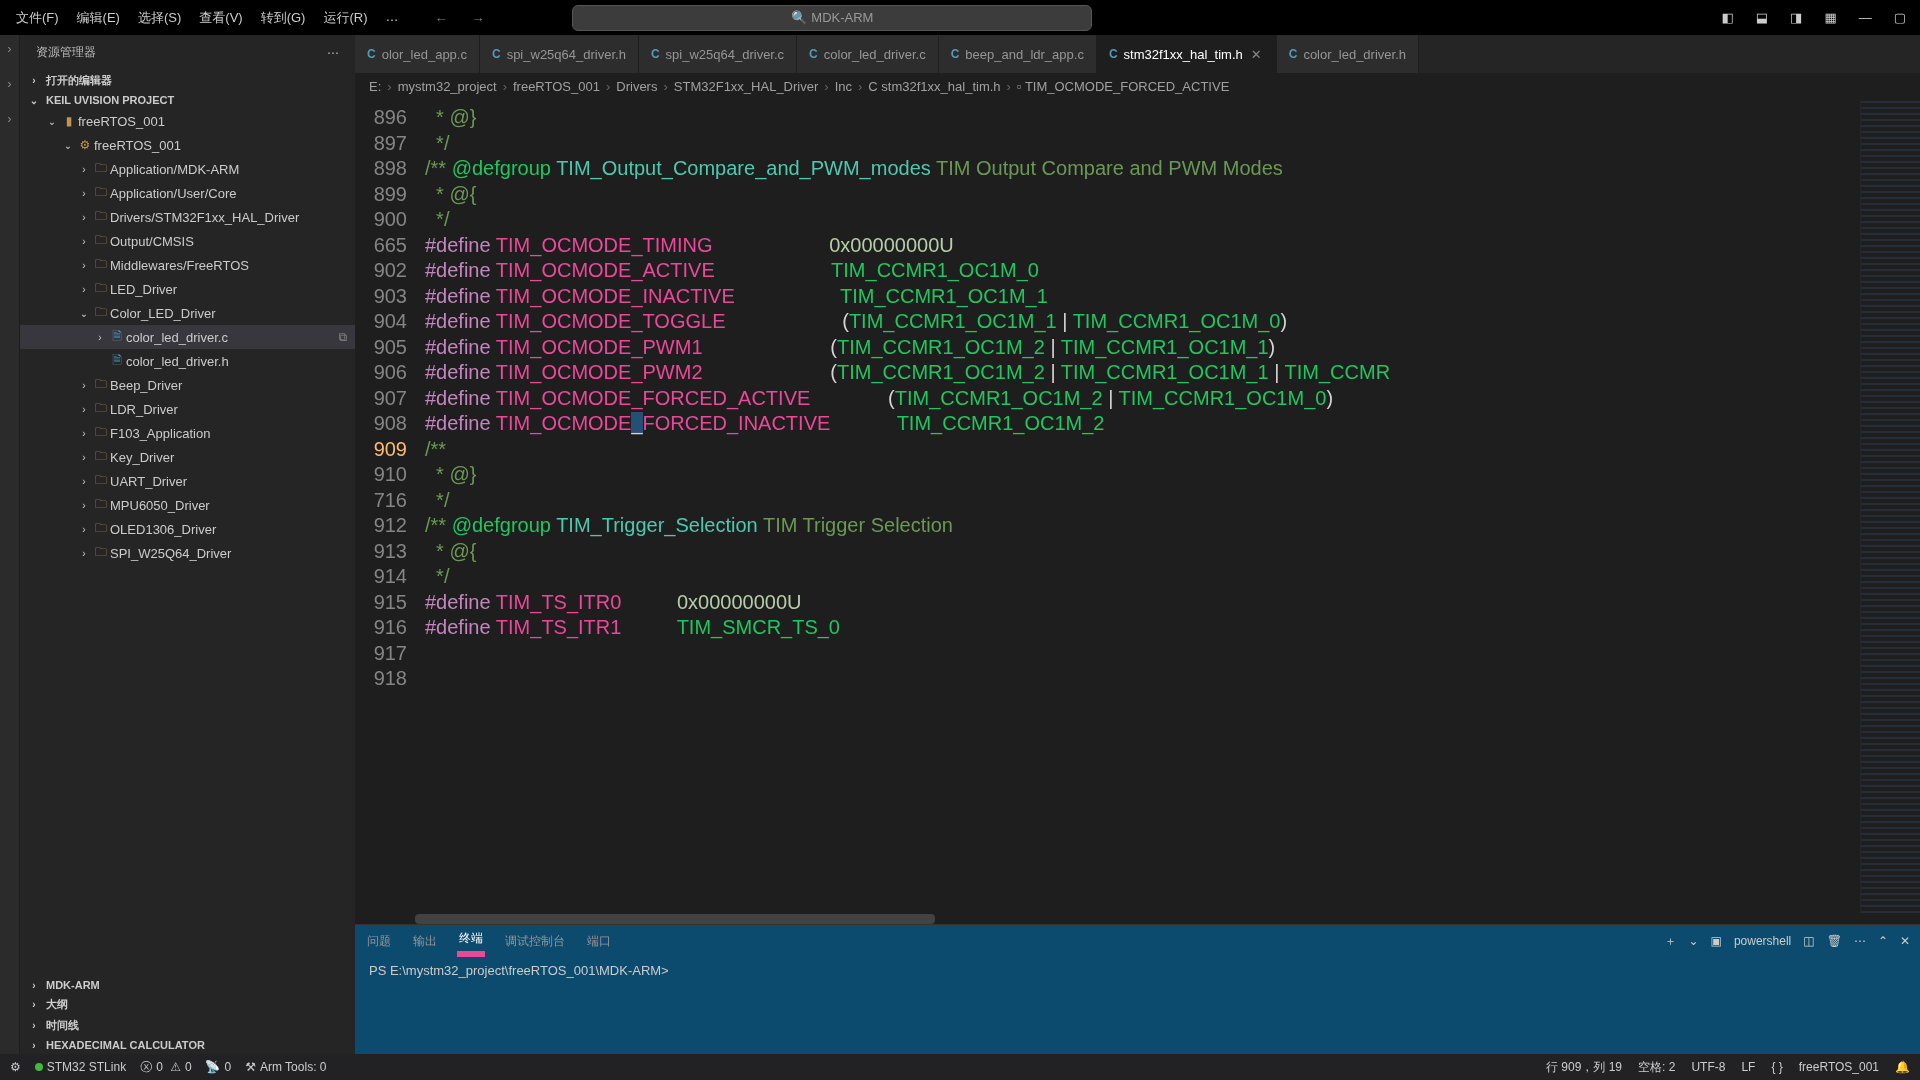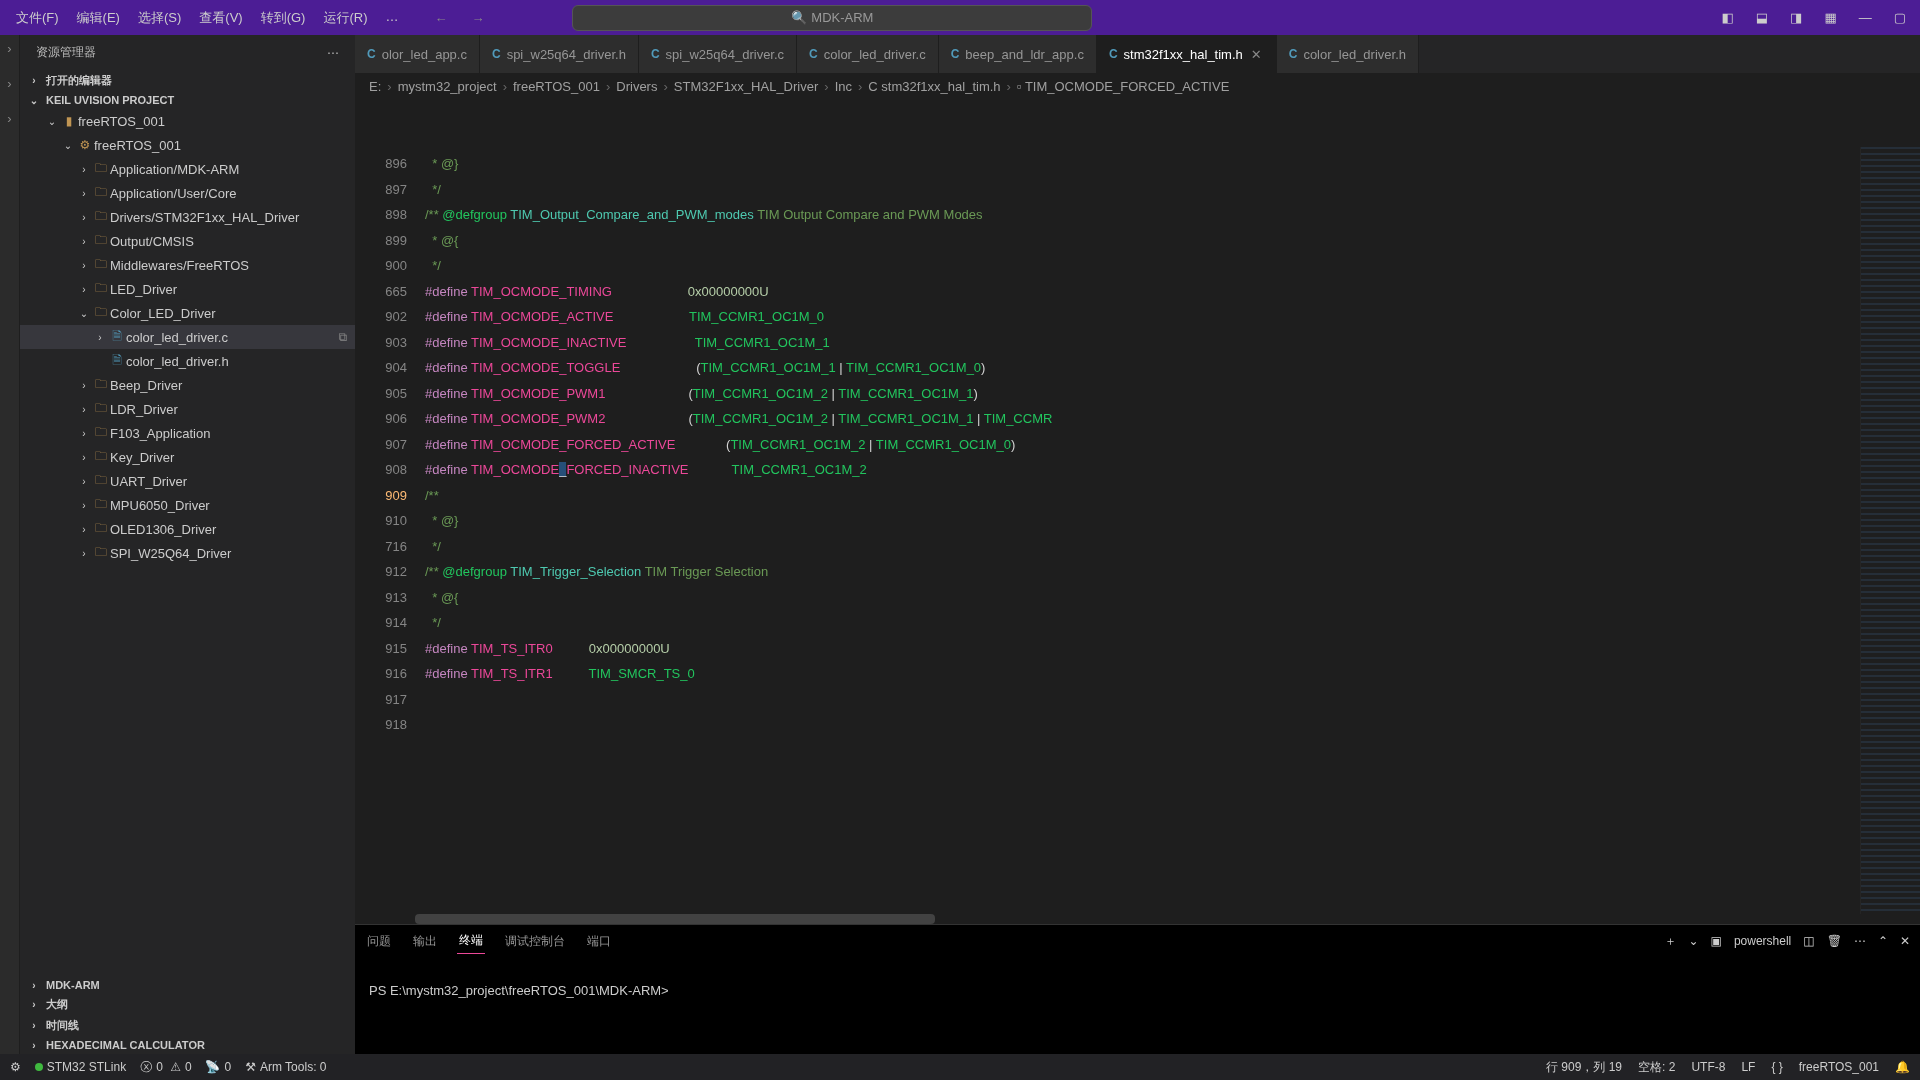--- a/index.html
+++ b/index.html
@@ -1,17 +1,17 @@
 <!DOCTYPE html>
 <html><head>
 <meta charset="utf-8">
 <style>
 * { margin:0; padding:0; box-sizing:border-box; font-family:"Segoe UI","Microsoft YaHei",sans-serif; }
 body { background:#1e1e1e; color:#cccccc; width:1920px; height:1080px; overflow:hidden; font-size:13px; }
-.titlebar { height:35px; background:#4c1d95; display:flex; align-items:center; padding:0 8px; }
+.titlebar { height:35px; background:#000000; display:flex; align-items:center; padding:0 8px; }
 .menu { display:flex; gap:2px; }
 .menu-item { padding:4px 8px; color:#cccccc; cursor:pointer; border-radius:4px; }
 .nav-arrows { display:flex; gap:8px; margin-left:20px; margin-right:20px; }
 .nav-arrow { color:#888; padding:4px 8px; cursor:pointer; }
 .search-box { flex:0 0 520px; height:26px; background:#3c3c3c; border:1px solid #555; border-radius:6px; display:flex; align-items:center; justify-content:center; color:#999; margin-left:60px; }
 .title-icons { margin-left:auto; display:flex; gap:10px; color:#ccc; }
 .title-icon { padding:4px 6px; cursor:pointer; }
 .main { display:flex; height:calc(100% - 35px - 26px); }
 .activitybar { width:20px; background:#2b2b2b; border-right:1px solid #1e1e1e; display:flex; flex-direction:column; align-items:center; padding-top:6px; gap:20px; color:#888;}
 .sidebar { width:335px; background:#252526; display:flex; flex-direction:column; }
@@ -27,41 +27,41 @@
 .ind0{padding-left:24px}.ind1{padding-left:40px}.ind2{padding-left:56px}.ind3{padding-left:72px}
 .row-actions{position:absolute;right:8px;color:#888;font-size:12px}
 .editor-area { flex:1; display:flex; flex-direction:column; background:#1e1e1e; min-width:0;}
 .tabs { height:38px; background:#252526; display:flex; overflow:hidden;}
 .tab { display:flex; align-items:center; padding:0 12px; color:#969696; background:#2d2d2d; border-right:1px solid #1e1e1e; gap:6px; cursor:pointer; white-space:nowrap; font-size:13px;}
 .tab.active { background:#1e1e1e; color:#ffffff; }
 .tab .lang-c { color:#519aba; font-weight:bold; font-size:12px;}
 .tab .close { color:#888; padding:0 2px;}
 .breadcrumb { height:28px; display:flex; align-items:center; padding:0 14px; color:#a0a0a0; font-size:13px; gap:6px; background:#1e1e1e; border-bottom:1px solid #1e1e1e;}
 .breadcrumb .sep{color:#666}
-.code { flex:1; display:flex; font-family:Consolas,"Courier New",monospace; font-size:13px; line-height:25.5px; overflow:hidden; position:relative;margin-top:46px;}
+.code { flex:1; display:flex; font-family:Consolas,"Courier New",monospace; font-size:20px; line-height:25.5px; overflow:hidden; position:relative;}
 .gutter { width:70px; text-align:right; color:#858585; padding:4px 18px 0 0; user-select:none;}
 .gutter .cur{color:#fdba74}
 .lines { flex:1; padding-top:4px; white-space:pre; color:#d4d4d4; position:relative;}
 .k-def{color:#c586c0}
 .k-id{color:#ec4899}
 .k-id2{color:#22c55e}
 .k-num{color:#b5cea8}
 .k-cmt{color:#6a9955}
 .k-doc{color:#22c55e}
 .k-par{color:#d4d4d4}
 .k-op{color:#d4d4d4}
 .k-doc-id{color:#4ec9b0}
 .cursor-mark{background:#264f78;}
 .minimap{width:60px;background:#1e1e1e;border-left:1px solid #2a2a2a;opacity:.6;background-image:repeating-linear-gradient(#2a3a4a 0 2px,transparent 2px 6px);}
 .hscroll{height:10px;background:#1e1e1e;position:relative}
 .hscroll .thumb{position:absolute;left:60px;width:520px;height:10px;background:#424242;border-radius:4px}
-.panel { height:130px; border-top:1px solid #333; background:#000000; display:flex; flex-direction:column;gap:20px;}
+.panel { height:130px; border-top:1px solid #333; background:#0c4a6e; display:flex; flex-direction:column;}
 .panel-tabs{height:32px;display:flex;align-items:center;padding:0 10px;gap:18px;color:#969696;font-size:12px}
 .ptab{padding:4px 2px;cursor:pointer}
-.ptab.active{color:#fff;border-bottom:1px solid #ec4899}
+.ptab.active{color:#fff;border-bottom:6px solid #ec4899}
 .panel-right{margin-left:auto;display:flex;align-items:center;gap:12px;color:#ccc}
 .term{flex:1;padding:6px 14px;font-family:Consolas,monospace;font-size:13px;color:#ccc}
 .statusbar{height:26px;background:#222225;display:flex;align-items:center;color:#ccc;font-size:12px;padding:0 10px;gap:14px}
 .statusbar .right{margin-left:auto;display:flex;gap:16px}
 .sb-item{display:flex;align-items:center;gap:4px}
 .green-dot{width:8px;height:8px;border-radius:50%;background:#3fb93f;display:inline-block}
 .collapse-sec{padding:3px 6px;display:flex;align-items:center;gap:4px;color:#ccc;font-size:11px;font-weight:bold;cursor:pointer}
 </style>
 </head>
 <body>

